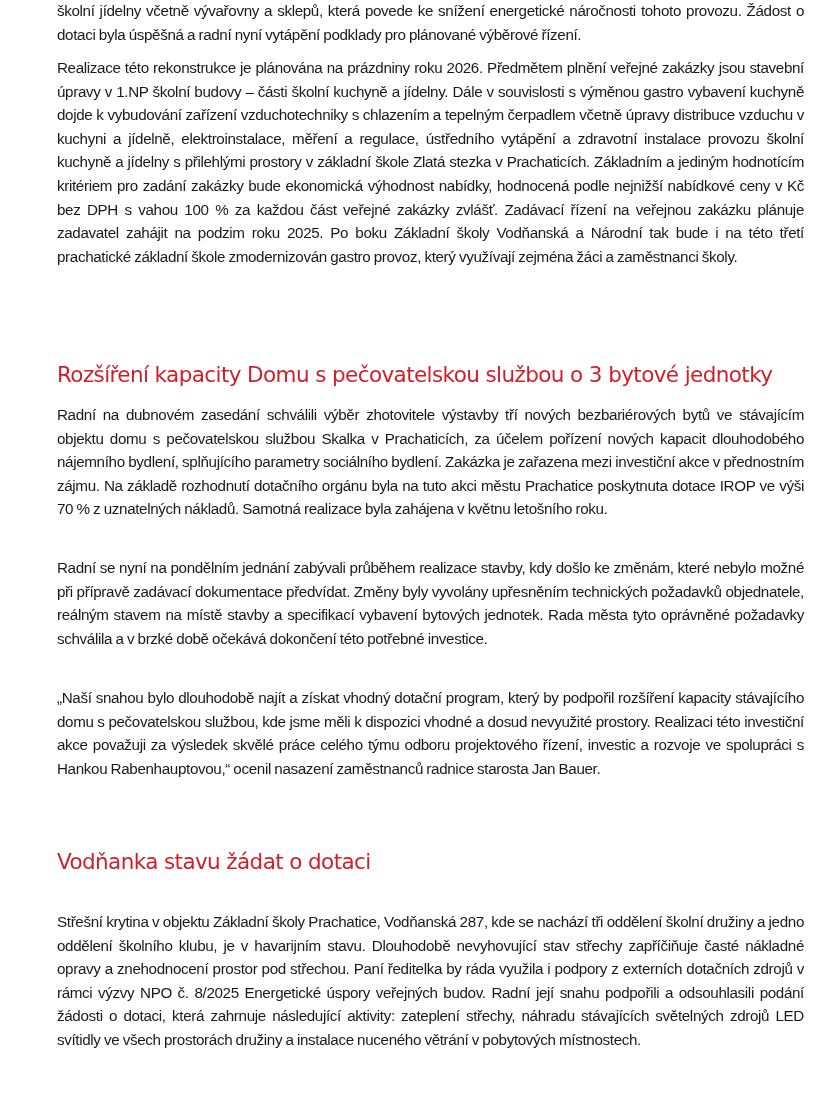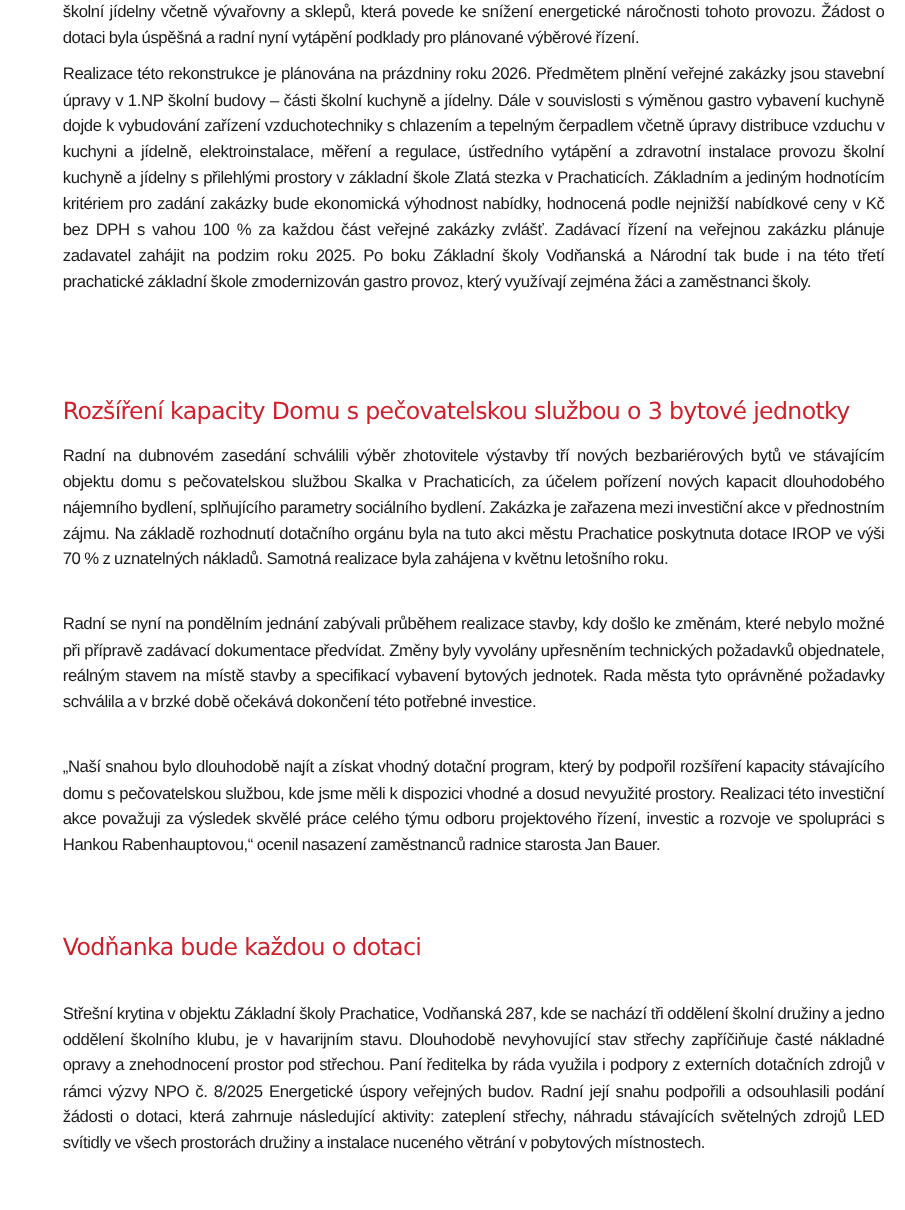--- a/index.html
+++ b/index.html
@@ -50,17 +50,17 @@
   <p class="body" style="position:absolute; top:56px; left:0; width:747px;">Realizace této rekonstrukce je plánována na prázdniny roku 2026. Předmětem plnění veřejné zakázky jsou stavební úpravy v 1.NP školní budovy – části školní kuchyně a jídelny. Dále v souvislosti s výměnou gastro vybavení kuchyně dojde k vybudování zařízení vzduchotechniky s chlazením a tepelným čerpadlem včetně úpravy distribuce vzduchu v kuchyni a jídelně, elektroinstalace, měření a regulace, ústředního vytápění a zdravotní instalace provozu školní kuchyně a jídelny s přilehlými prostory v základní škole Zlatá stezka v Prachaticích. Základním a jediným hodnotícím kritériem pro zadání zakázky bude ekonomická výhodnost nabídky, hodnocená podle nejnižší nabídkové ceny v Kč bez DPH s vahou 100 % za každou část veřejné zakázky zvlášť. Zadávací řízení na veřejnou zakázku plánuje zadavatel zahájit na podzim roku 2025.  Po boku Základní školy Vodňanská a Národní tak bude i na této třetí prachatické základní škole zmodernizován gastro provoz, který využívají zejména žáci a zaměstnanci školy.</p>
 
   <h2 class="section" style="position: absolute; top: 340px; left: 0px; width: 760px; white-space: nowrap; color: rgb(209, 31, 42); margin-top: 20px;">Rozšíření kapacity Domu s pečovatelskou službou o 3 bytové jednotky</h2>
 
   <p class="body" style="position:absolute; top:403px; left:0; width:747px;">Radní na dubnovém zasedání schválili výběr zhotovitele výstavby tří nových bezbariérových bytů ve stávajícím objektu domu s pečovatelskou službou Skalka v Prachaticích, za účelem pořízení nových kapacit dlouhodobého nájemního bydlení, splňujícího parametry sociálního bydlení. Zakázka je zařazena mezi investiční akce v přednostním zájmu. Na základě rozhodnutí dotačního orgánu byla na tuto akci městu Prachatice poskytnuta dotace IROP ve výši 70 % z uznatelných nákladů. Samotná realizace byla zahájena v květnu letošního roku.</p>
 
   <p class="body" style="position:absolute; top:556px; left:0; width:747px;">Radní se nyní na pondělním jednání zabývali průběhem realizace stavby, kdy došlo ke změnám, které nebylo možné při přípravě zadávací dokumentace předvídat. Změny byly vyvolány upřesněním technických požadavků objednatele, reálným stavem na místě stavby a specifikací vybavení bytových jednotek. Rada města tyto oprávněné požadavky schválila a v brzké době očekává dokončení této potřebné investice.</p>
 
   <p class="body" style="position:absolute; top:686px; left:0; width:747px;">„Naší snahou bylo dlouhodobě najít a získat vhodný dotační program, který by podpořil rozšíření kapacity stávajícího domu s pečovatelskou službou, kde jsme měli k dispozici vhodné a dosud nevyužité prostory. Realizaci této investiční akce považuji za výsledek skvělé práce celého týmu odboru projektového řízení, investic a rozvoje ve spolupráci s Hankou Rabenhauptovou,“ ocenil nasazení zaměstnanců radnice starosta Jan Bauer.</p>
 
-  <h2 class="section" style="position: absolute; top: 847px; left: 0px; width: 747px; white-space: nowrap; color: rgb(209, 31, 42);">Vodňanka bude každou o dotaci</h2>
+  <h2 class="section" style="position: absolute; top: 847px; left: 0px; width: 747px; white-space: nowrap; color: rgb(209, 31, 42);">Vodňanka stavu žádat o dotaci</h2>
 
   <p class="body" style="position:absolute; top:910px; left:0; width:747px;">Střešní krytina v objektu Základní školy Prachatice, Vodňanská 287, kde se nachází tři oddělení školní družiny a jedno oddělení školního klubu, je v havarijním stavu. Dlouhodobě nevyhovující stav střechy zapříčiňuje časté nákladné opravy a znehodnocení prostor pod střechou. Paní ředitelka by ráda využila i podpory z externích dotačních zdrojů v rámci výzvy NPO č. 8/2025 Energetické úspory veřejných budov. Radní její snahu podpořili a odsouhlasili podání žádosti o dotaci, která zahrnuje následující aktivity: zateplení střechy, náhradu stávajících světelných zdrojů LED svítidly ve všech prostorách družiny a instalace nuceného větrání v pobytových místnostech.</p>
 
 </div>
 
 </body></html>

